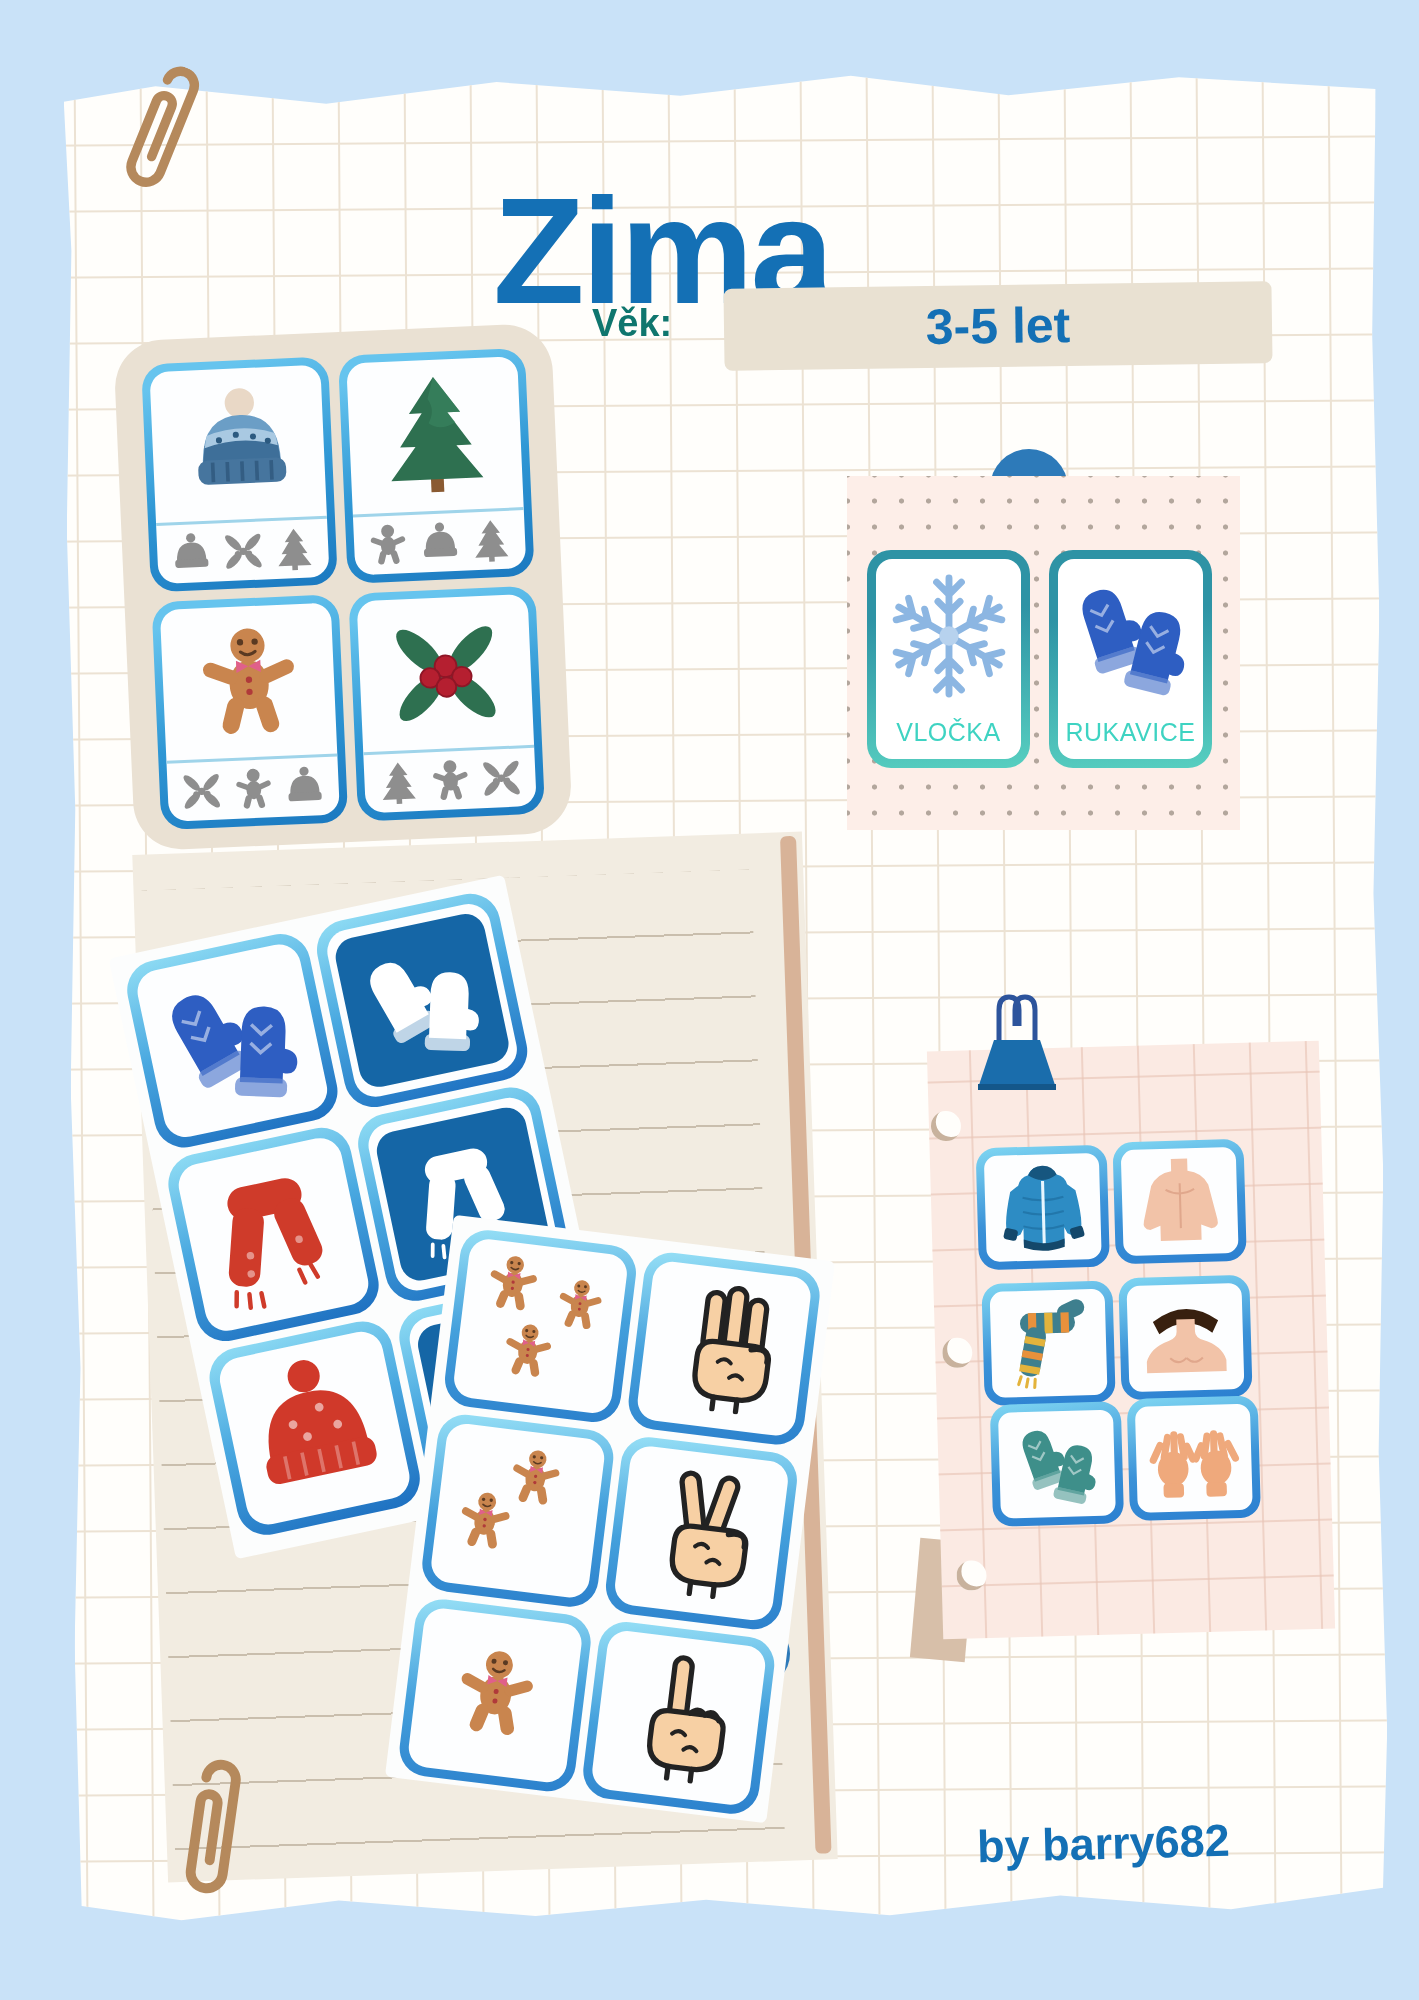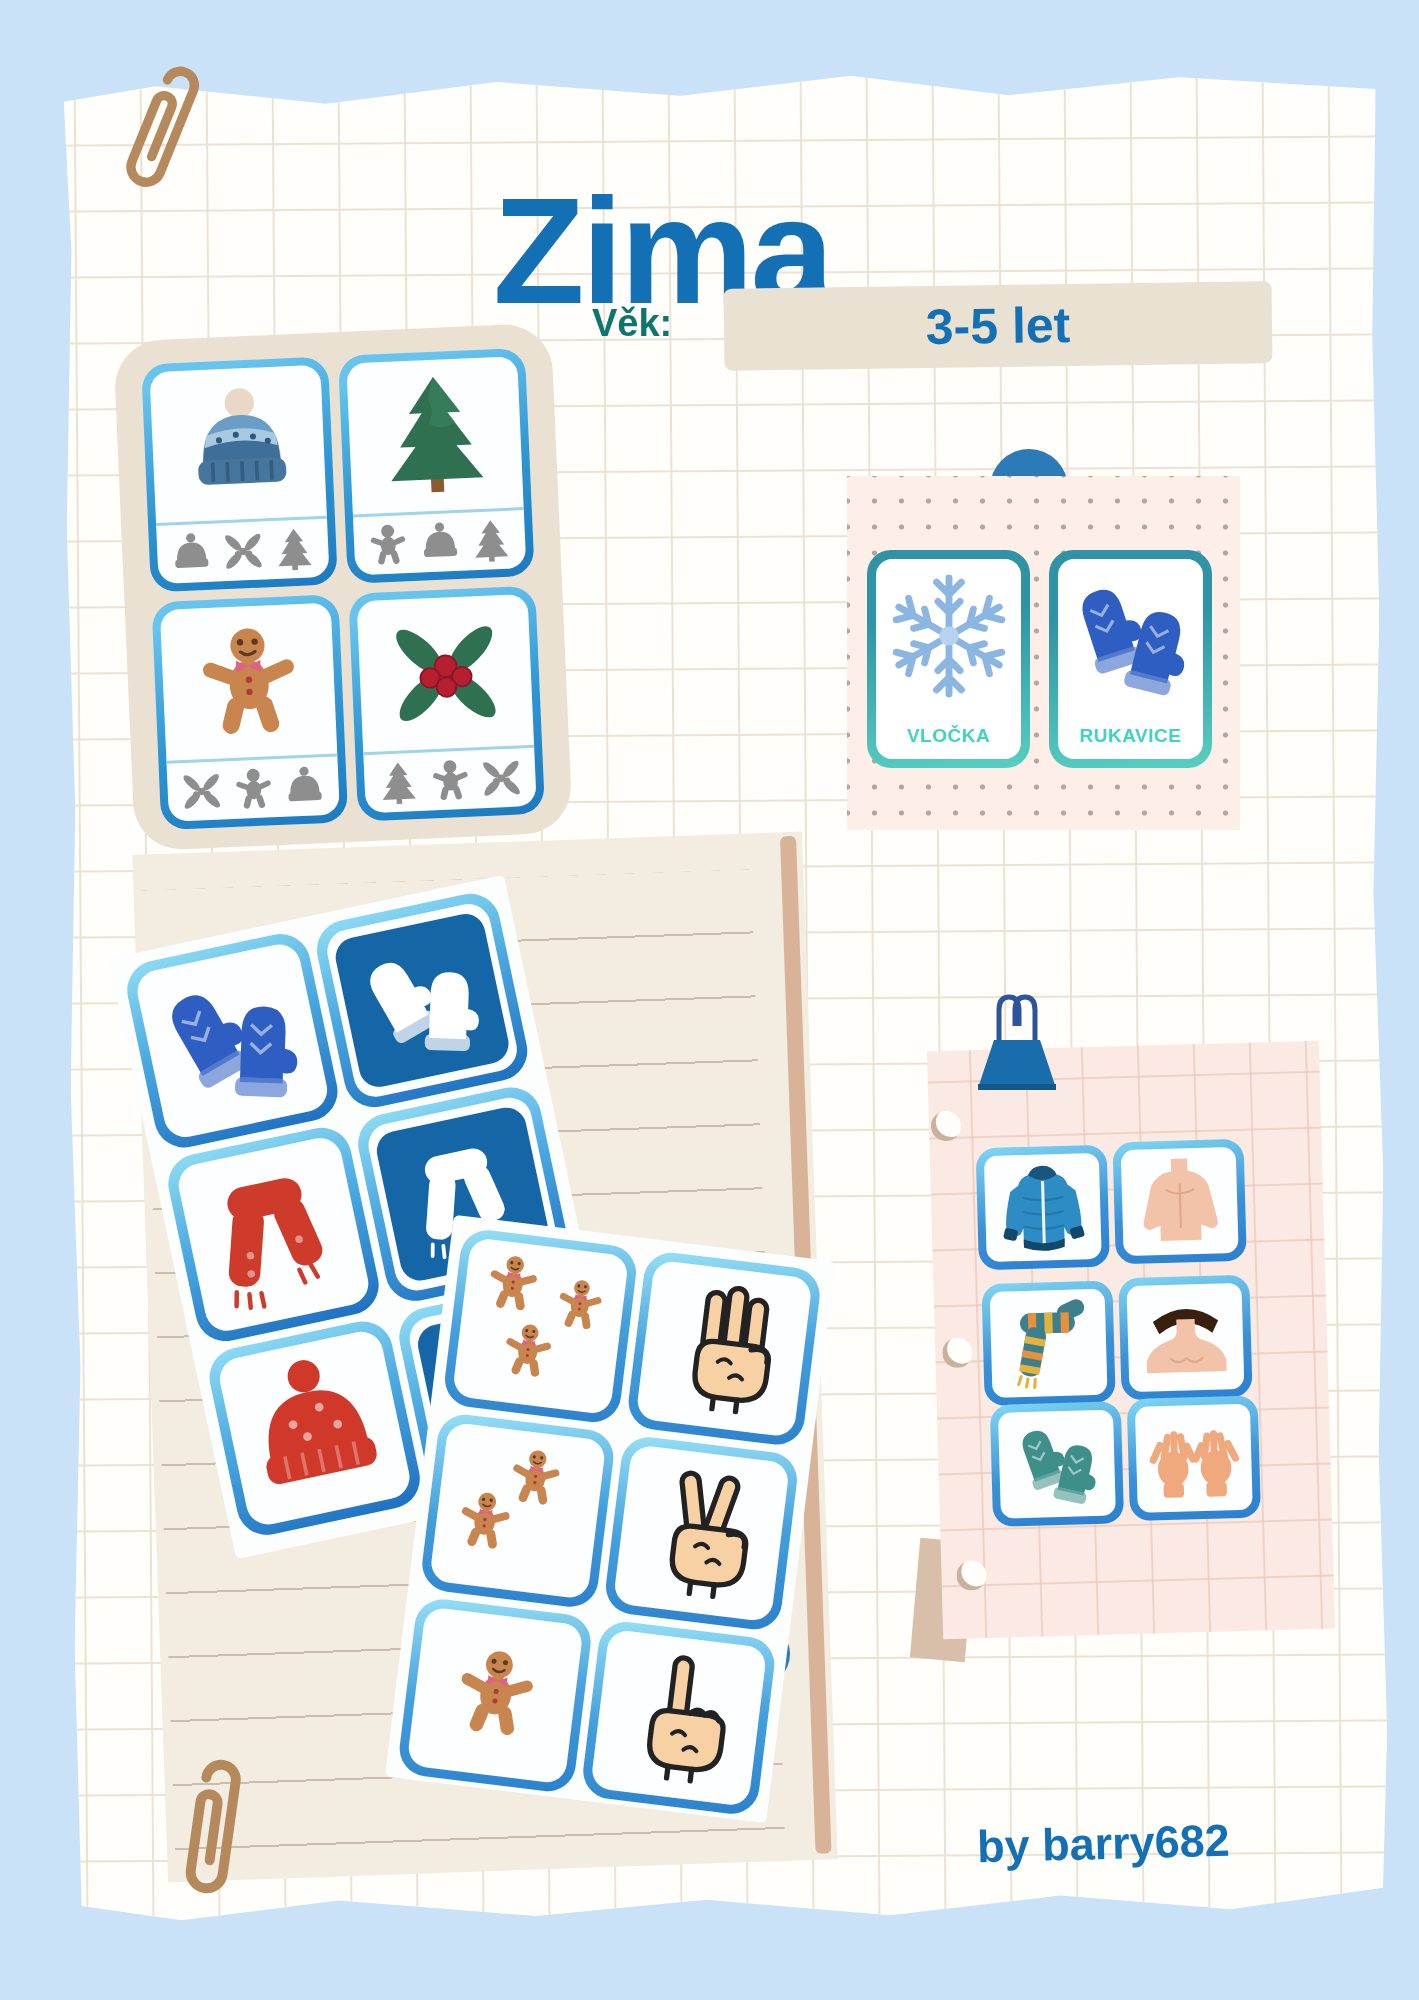--- a/index.html
+++ b/index.html
@@ -37,21 +37,21 @@
 
   
   .word-paper{position:absolute;left:835px;top:476px;width:393px;height:354px;background:#fdeee8;
     background-image:radial-gradient(circle,rgba(160,148,138,.8) 2.2px,transparent 2.9px);
     background-size:27px 26px;background-position:14px 12px;}
   .wcard{position:absolute;top:74px;width:163px;height:218px;border-radius:24px;padding:9px;
     background:linear-gradient(175deg,#2e93a5 30%,#57cfc0 100%);box-sizing:border-box;display:flex;}
   .wcard.c1{left:20px;} .wcard.c2{left:202px;}
   .wcard-inner{flex:1;background:#fff;border-radius:16px;display:flex;flex-direction:column;align-items:center;
     justify-content:space-between;padding:8px 2px 12px;}
-  .wcard-label{font-size:19px;font-weight:700;color:#3ed3c2;letter-spacing:.5px;}
+  .wcard-label{font-size:25px;font-weight:400;color:#3ed3c2;letter-spacing:.5px;}
 
   
   .lined-paper{position:absolute;left:138px;top:843px;width:670px;height:1028px;background:#f2ece1;transform:rotate(-2deg);}
   .lined-lines{position:absolute;left:8px;right:52px;top:36px;bottom:10px;
     background:repeating-linear-gradient(180deg,transparent 0 62px,#c9bead 62px 64px);}
   .lined-edge{position:absolute;right:6px;top:4px;width:16px;height:99%;background:#d8b398;border-radius:6px;}
 
   
   .sheet{position:absolute;background:#fcfdfd;border-radius:6px;display:grid;box-sizing:border-box;}
   .sheet-clothes{left:156px;top:910px;width:404px;height:614px;transform:rotate(-12deg);

